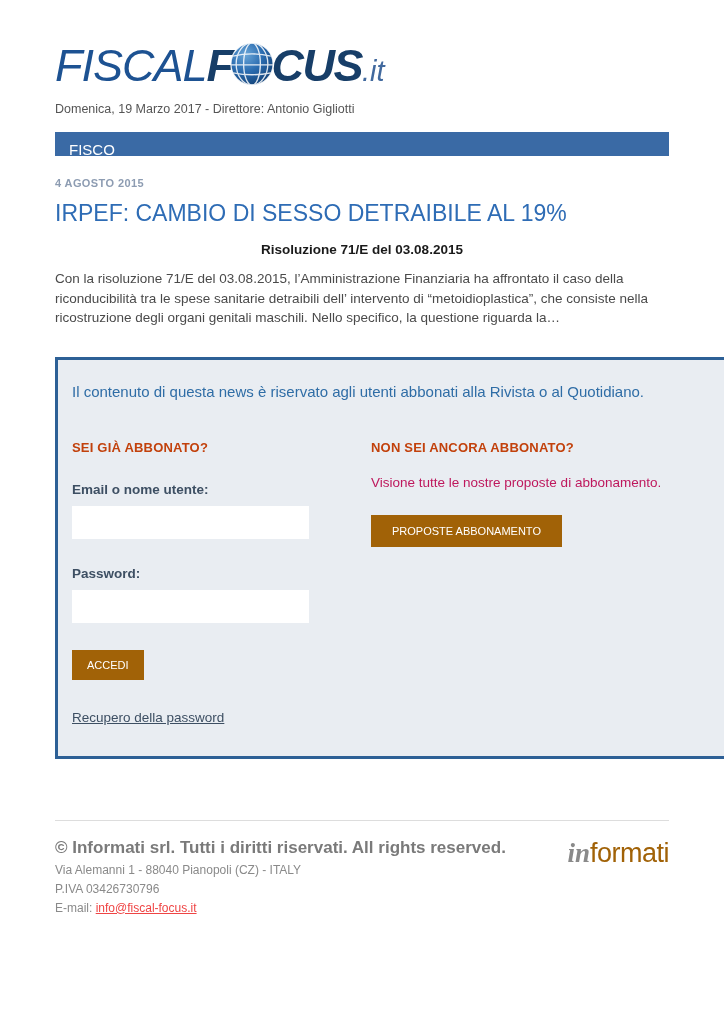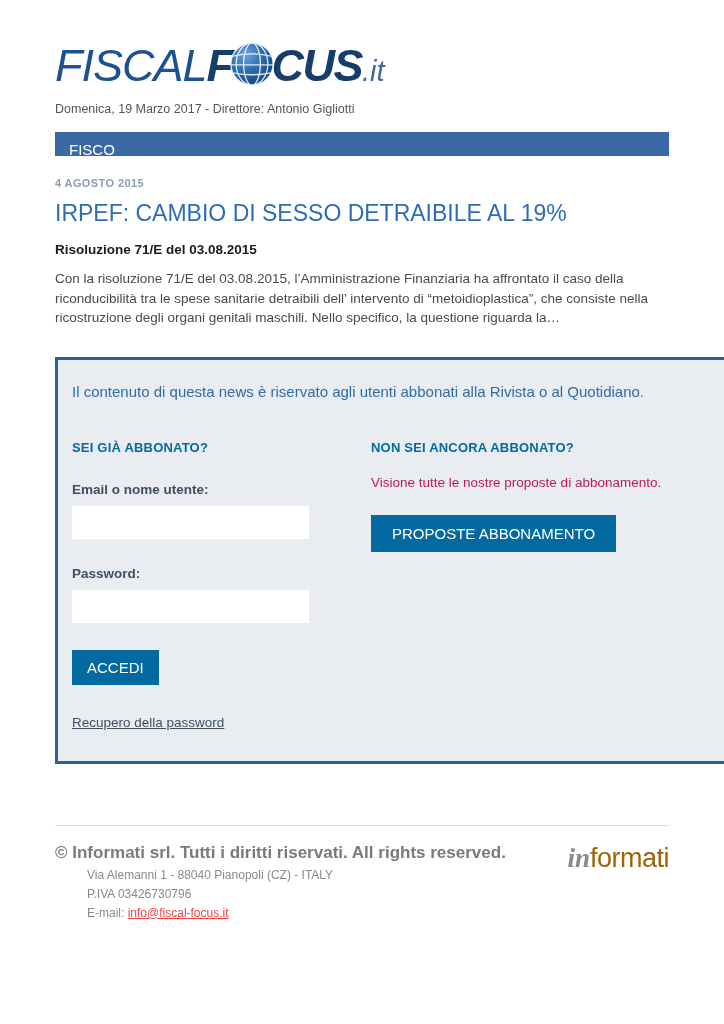--- a/index.html
+++ b/index.html
@@ -24,58 +24,58 @@
   
   .section-bar {
     margin-top: 16px; height: 24px; line-height: 35px;
     background: #3a6aa5; color: #ffffff;
     font-size: 15px; padding-left: 14px;
   }
 
   
   .article-date { margin-top: 21px; font-size: 11px; font-weight: bold; color: #8d9cb2; letter-spacing: 0.4px; }
   .article-title { margin-top: 11px; font-size: 23px; font-weight: normal; color: #2e6cb5; }
-  .article-subtitle { margin-top: 15px; font-size: 13.5px; font-weight: bold; color: #1a1a1a; }
+  .article-subtitle { margin-top: 15px; font-size: 13.5px; font-weight: bold; color: #1a1a1a; text-align: center; }
   .article-excerpt { margin-top: 12px; font-size: 13.5px; line-height: 19.5px; color: #4a4a4a; width: 614px; }
 
   
   .paywall {
     margin-top: 29px; width: 716px;
     border: 3px solid #2d6096; background: #e9edf2;
     padding: 23px 14px 30px 14px;
   }
   .paywall-notice { color: #2f6da6; font-size: 15px; }
   .paywall-cols { display: flex; margin-top: 40px; }
   .col-login { flex: 0 0 299px; }
   .col-subscribe { flex: 1; }
-  .col-heading { font-size: 13px; font-weight: bold; color: #0369a1; letter-spacing: 0.2px; }
+  .col-heading { font-size: 13px; font-weight: bold; color: #c2410c; letter-spacing: 0.2px; }
   .field-label { margin-top: 27px; font-size: 13.5px; font-weight: bold; color: #3d4f63; }
   .text-input {
     display: block; margin-top: 9px; width: 237px; height: 33px;
     border: none; background: #ffffff; outline: none;
     font-size: 14px; padding: 0 8px; font-family: "Liberation Sans", sans-serif;
   }
   .btn {
     display: inline-block; border: none; cursor: pointer;
-    background: #0369a1; color: #ffffff;
-    font-size: 15px; font-family: "Liberation Sans", sans-serif;
+    background: #a16207; color: #ffffff;
+    font-size: 11px; font-family: "Liberation Sans", sans-serif;
   }
   .btn-accedi { margin-top: 27px; padding: 9px 15px; }
   .btn-proposte { margin-top: 25px; padding: 10px 21px; }
   .recover-link {
     display: inline-block; margin-top: 30px;
     font-size: 13.5px; color: #3d4f63; text-decoration: underline; cursor: pointer;
   }
   .subscribe-text { margin-top: 20px; font-size: 13.5px; color: #be185d; }
 
   
   .footer-rule { margin-top: 61px; border: none; border-top: 1px solid #dddddd; }
   .footer { margin-top: 17px; display: flex; justify-content: space-between; align-items: flex-start; }
   .footer-copy { font-size: 17px; font-weight: bold; color: #7a7a7a; }
-  .footer-line { margin-top: 5px; font-size: 12px; color: #8a8a8a; margin-left: 32px; }
+  .footer-line { margin-top: 5px; font-size: 12px; color: #8a8a8a; }
   .footer-email-link { color: #ef4444; text-decoration: underline; cursor: pointer; }
   .informati-logo { white-space: nowrap; line-height: 1; margin-top: 2px; }
   .informati-in { font-family: "Liberation Serif", serif; font-style: italic; font-weight: bold; font-size: 27px; color: #8a8a8a; }
   .informati-formati { font-size: 27px; color: #a16207; letter-spacing: -0.5px; }
 </style>
 </head>
 <body>
 
 <div class="page">
 

